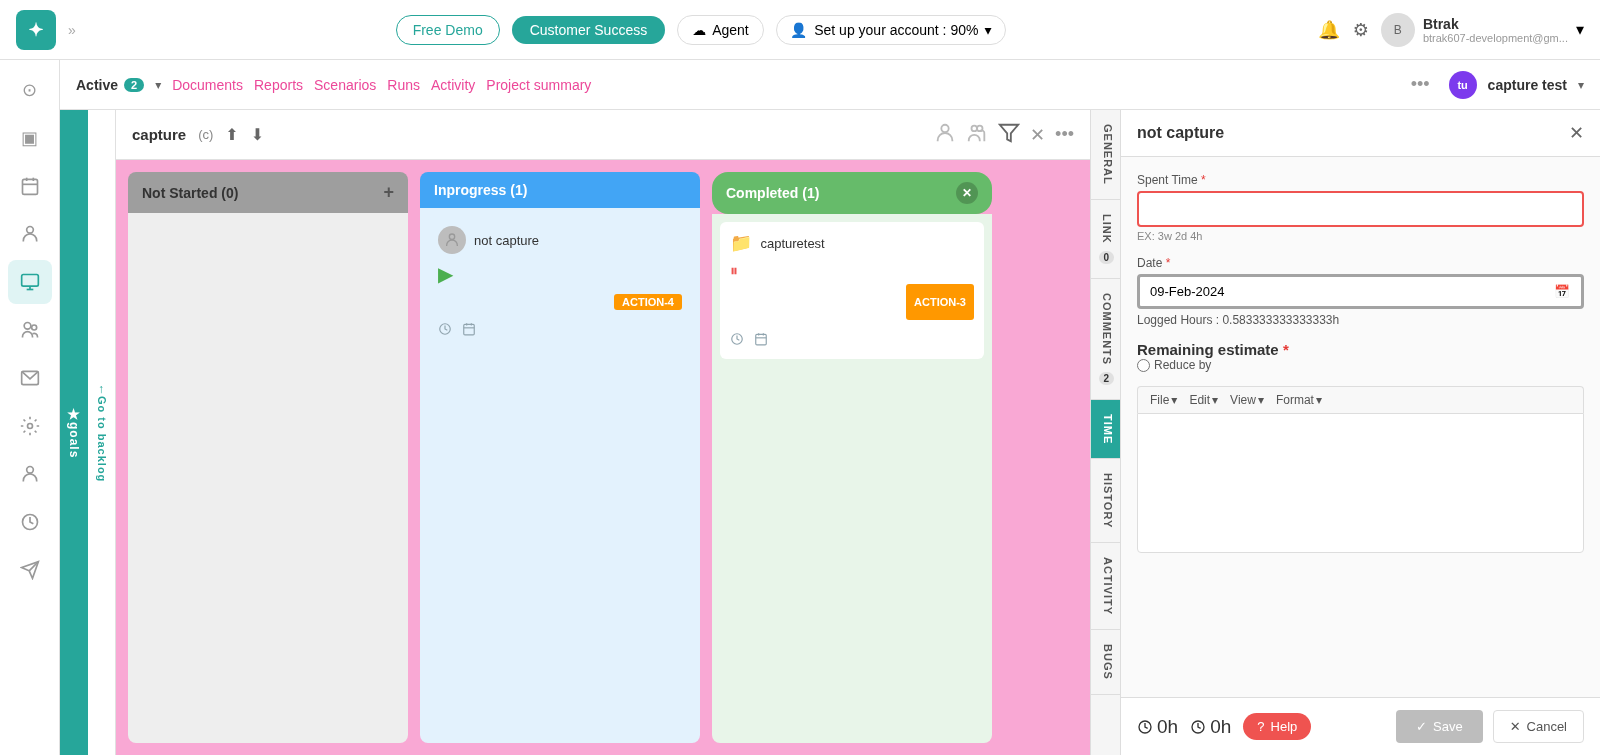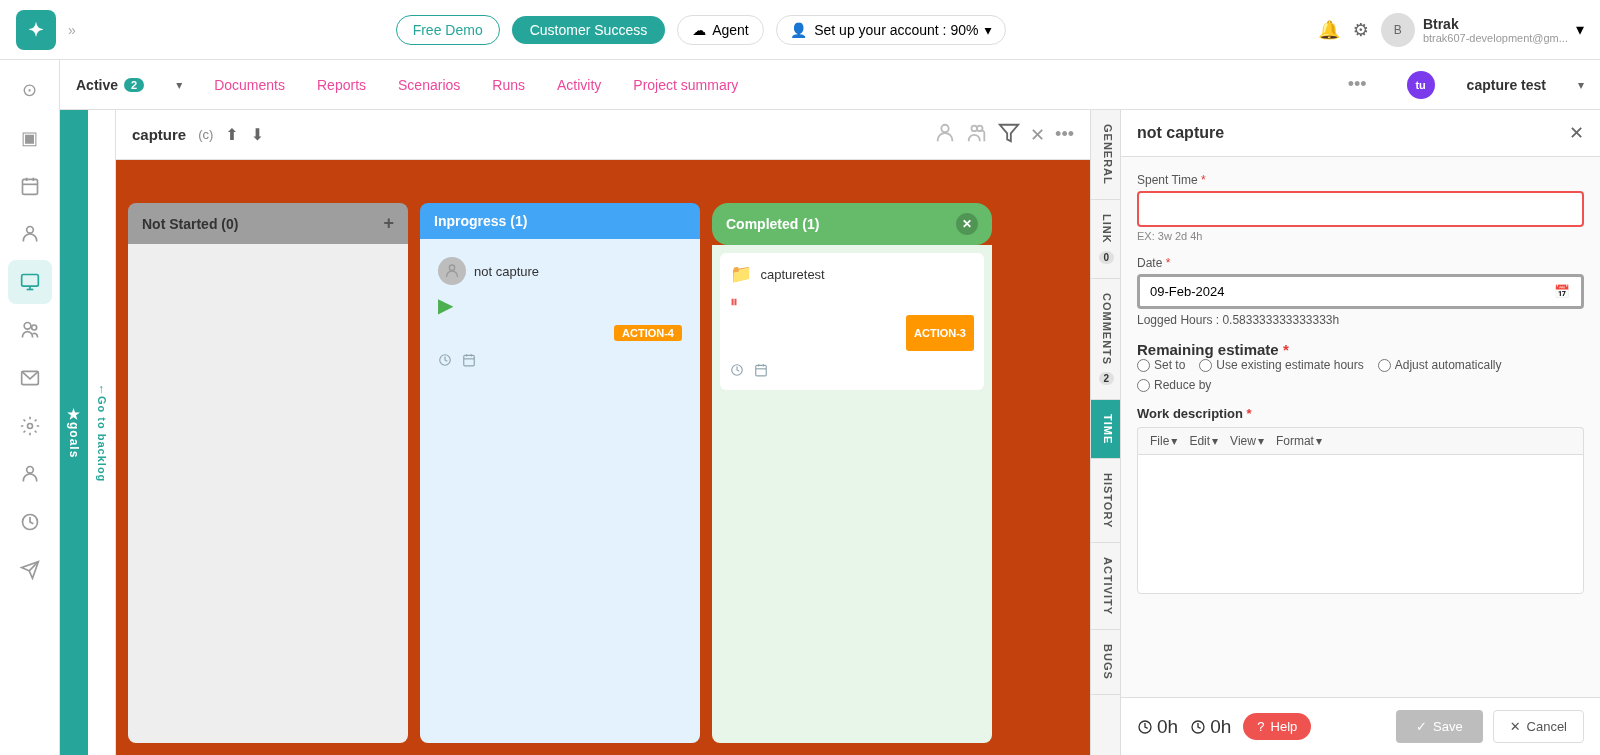--- a/index.html
+++ b/index.html
@@ -76,21 +76,21 @@
       width: 1540px; height: 695px;
       display: flex; flex-direction: column;
     }
 
     
     .sub-nav {
       height: 50px;
       background: #fff;
       border-bottom: 1px solid #e0e0e0;
       display: flex; align-items: center;
-      padding: 0 16px; gap: 32px;
+      padding: 0 16px; gap: 11px;
     }
     .active-badge {
       display: flex; align-items: center; gap: 6px;
       font-size: 14px; font-weight: 600; color: #333;
     }
     .badge-count {
       background: #26a69a; color: white;
       border-radius: 10px; padding: 1px 7px; font-size: 11px;
     }
     .dropdown-arrow { color: #666; font-size: 12px; cursor: pointer; }
@@ -127,22 +127,21 @@
       border-right: 1px solid #e0e0e0;
       display: flex; align-items: center; justify-content: center;
       writing-mode: vertical-rl; text-orientation: mixed;
       color: #26a69a; font-size: 11px; font-weight: 600;
       cursor: pointer; letter-spacing: 1px;
       flex-shrink: 0;
     }
 
     .board-content {
       flex: 1; display: flex; flex-direction: column; overflow: hidden;
-      background: #c2410c;
-      gap: 31px;
+      background: #f9a8d4;
     }
     .board-toolbar {
       height: 50px;
       background: #fff;
       border-bottom: 1px solid #e0e0e0;
       display: flex; align-items: center;
       padding: 0 16px; gap: 12px;
     }
     .capture-title { font-size: 15px; font-weight: 600; color: #333; }
     .capture-label {
@@ -639,45 +638,27 @@
             <span>Logged Hours :</span>
             <span>0.583333333333333h</span>
           </div>
         </div>
 
         <div class="remaining-section">
           <div class="remaining-title">
             <span>Remaining estimate</span>
             <span class="required">*</span>
           </div>
-          <div class="radio-group">
-            <label class="radio-item">
-              <input type="radio" name="remaining" style="">
-              <span>Set to</span>
-            </label>
-            <label class="radio-item">
-              <input type="radio" name="remaining" style="">
-              <span>Use existing estimate hours</span>
-            </label>
-            <label class="radio-item">
-              <input type="radio" name="remaining" style="">
-              <span>Adjust automatically</span>
-            </label>
-          </div>
           <label class="reduce-radio">
             <input type="radio" name="remaining" style="">
             <span>Reduce by</span>
           </label>
         </div>
 
         <div class="work-desc-section">
-          <div class="work-desc-title">
-            <span>Work description</span>
-            <span class="required">*</span>
-          </div>
           <div class="editor-toolbar">
             <div class="editor-menu-item">
               <span>File</span>
               <span>▾</span>
             </div>
             <div class="editor-menu-item">
               <span>Edit</span>
               <span>▾</span>
             </div>
             <div class="editor-menu-item">

